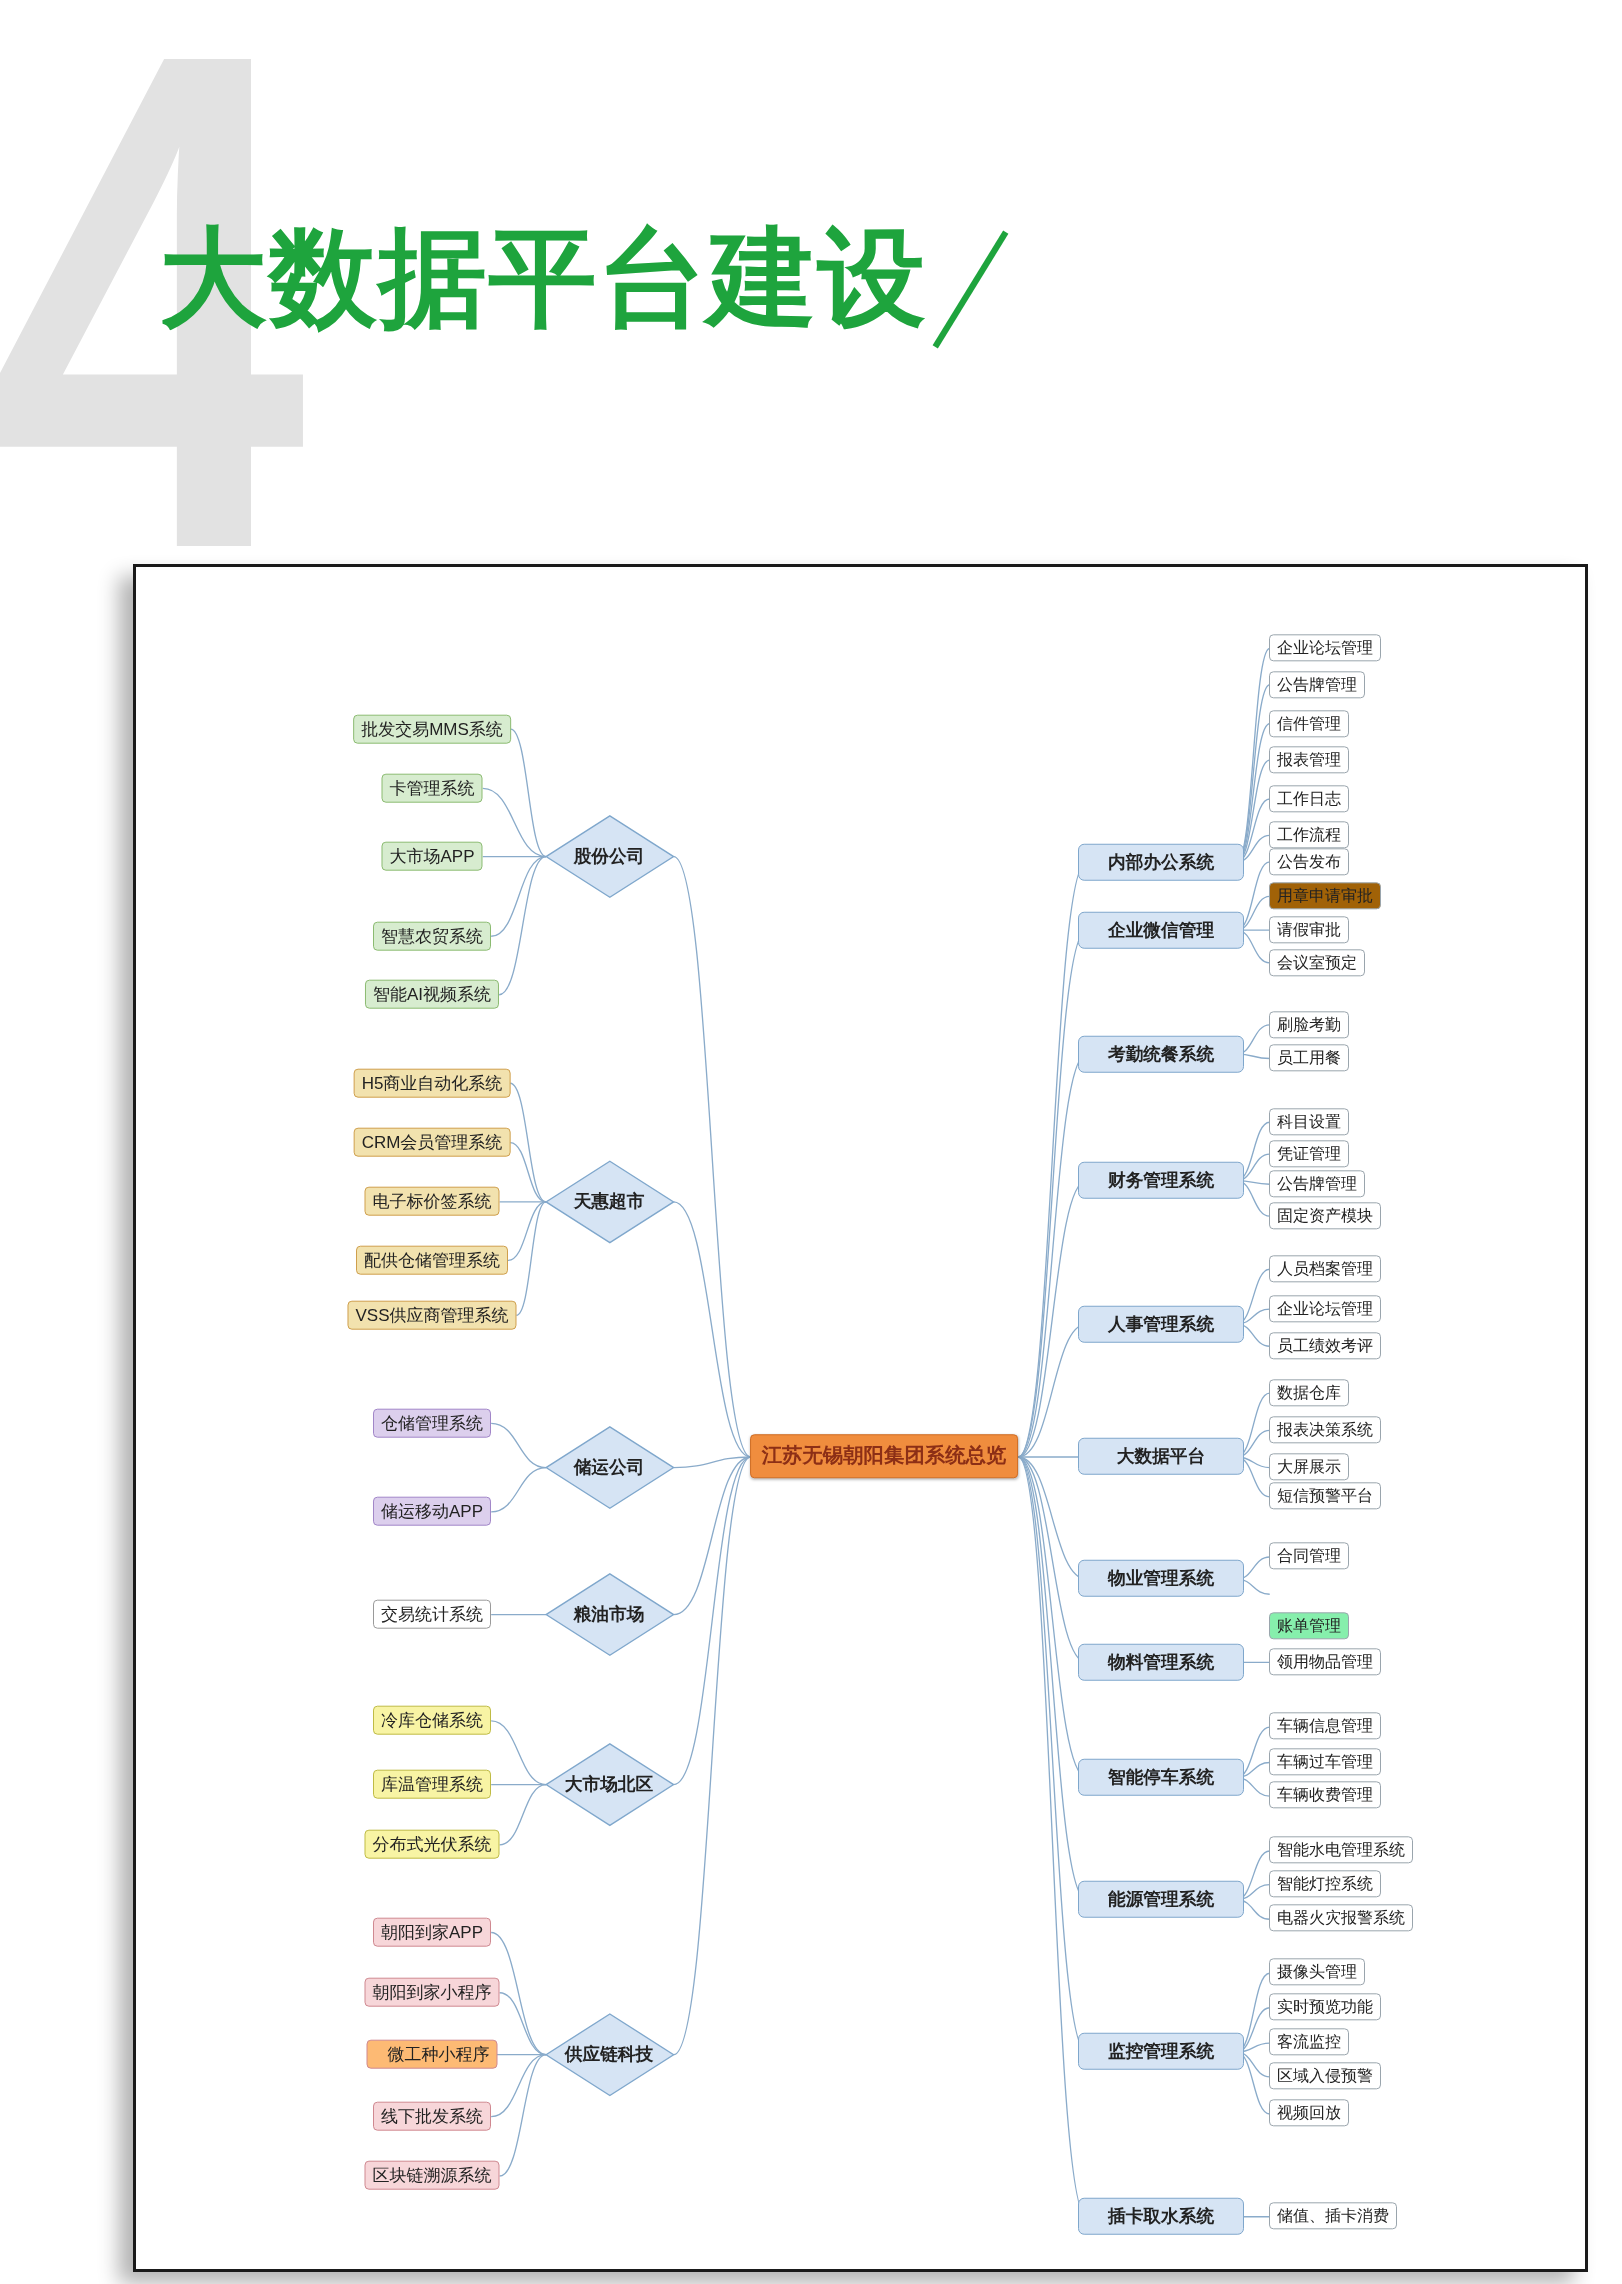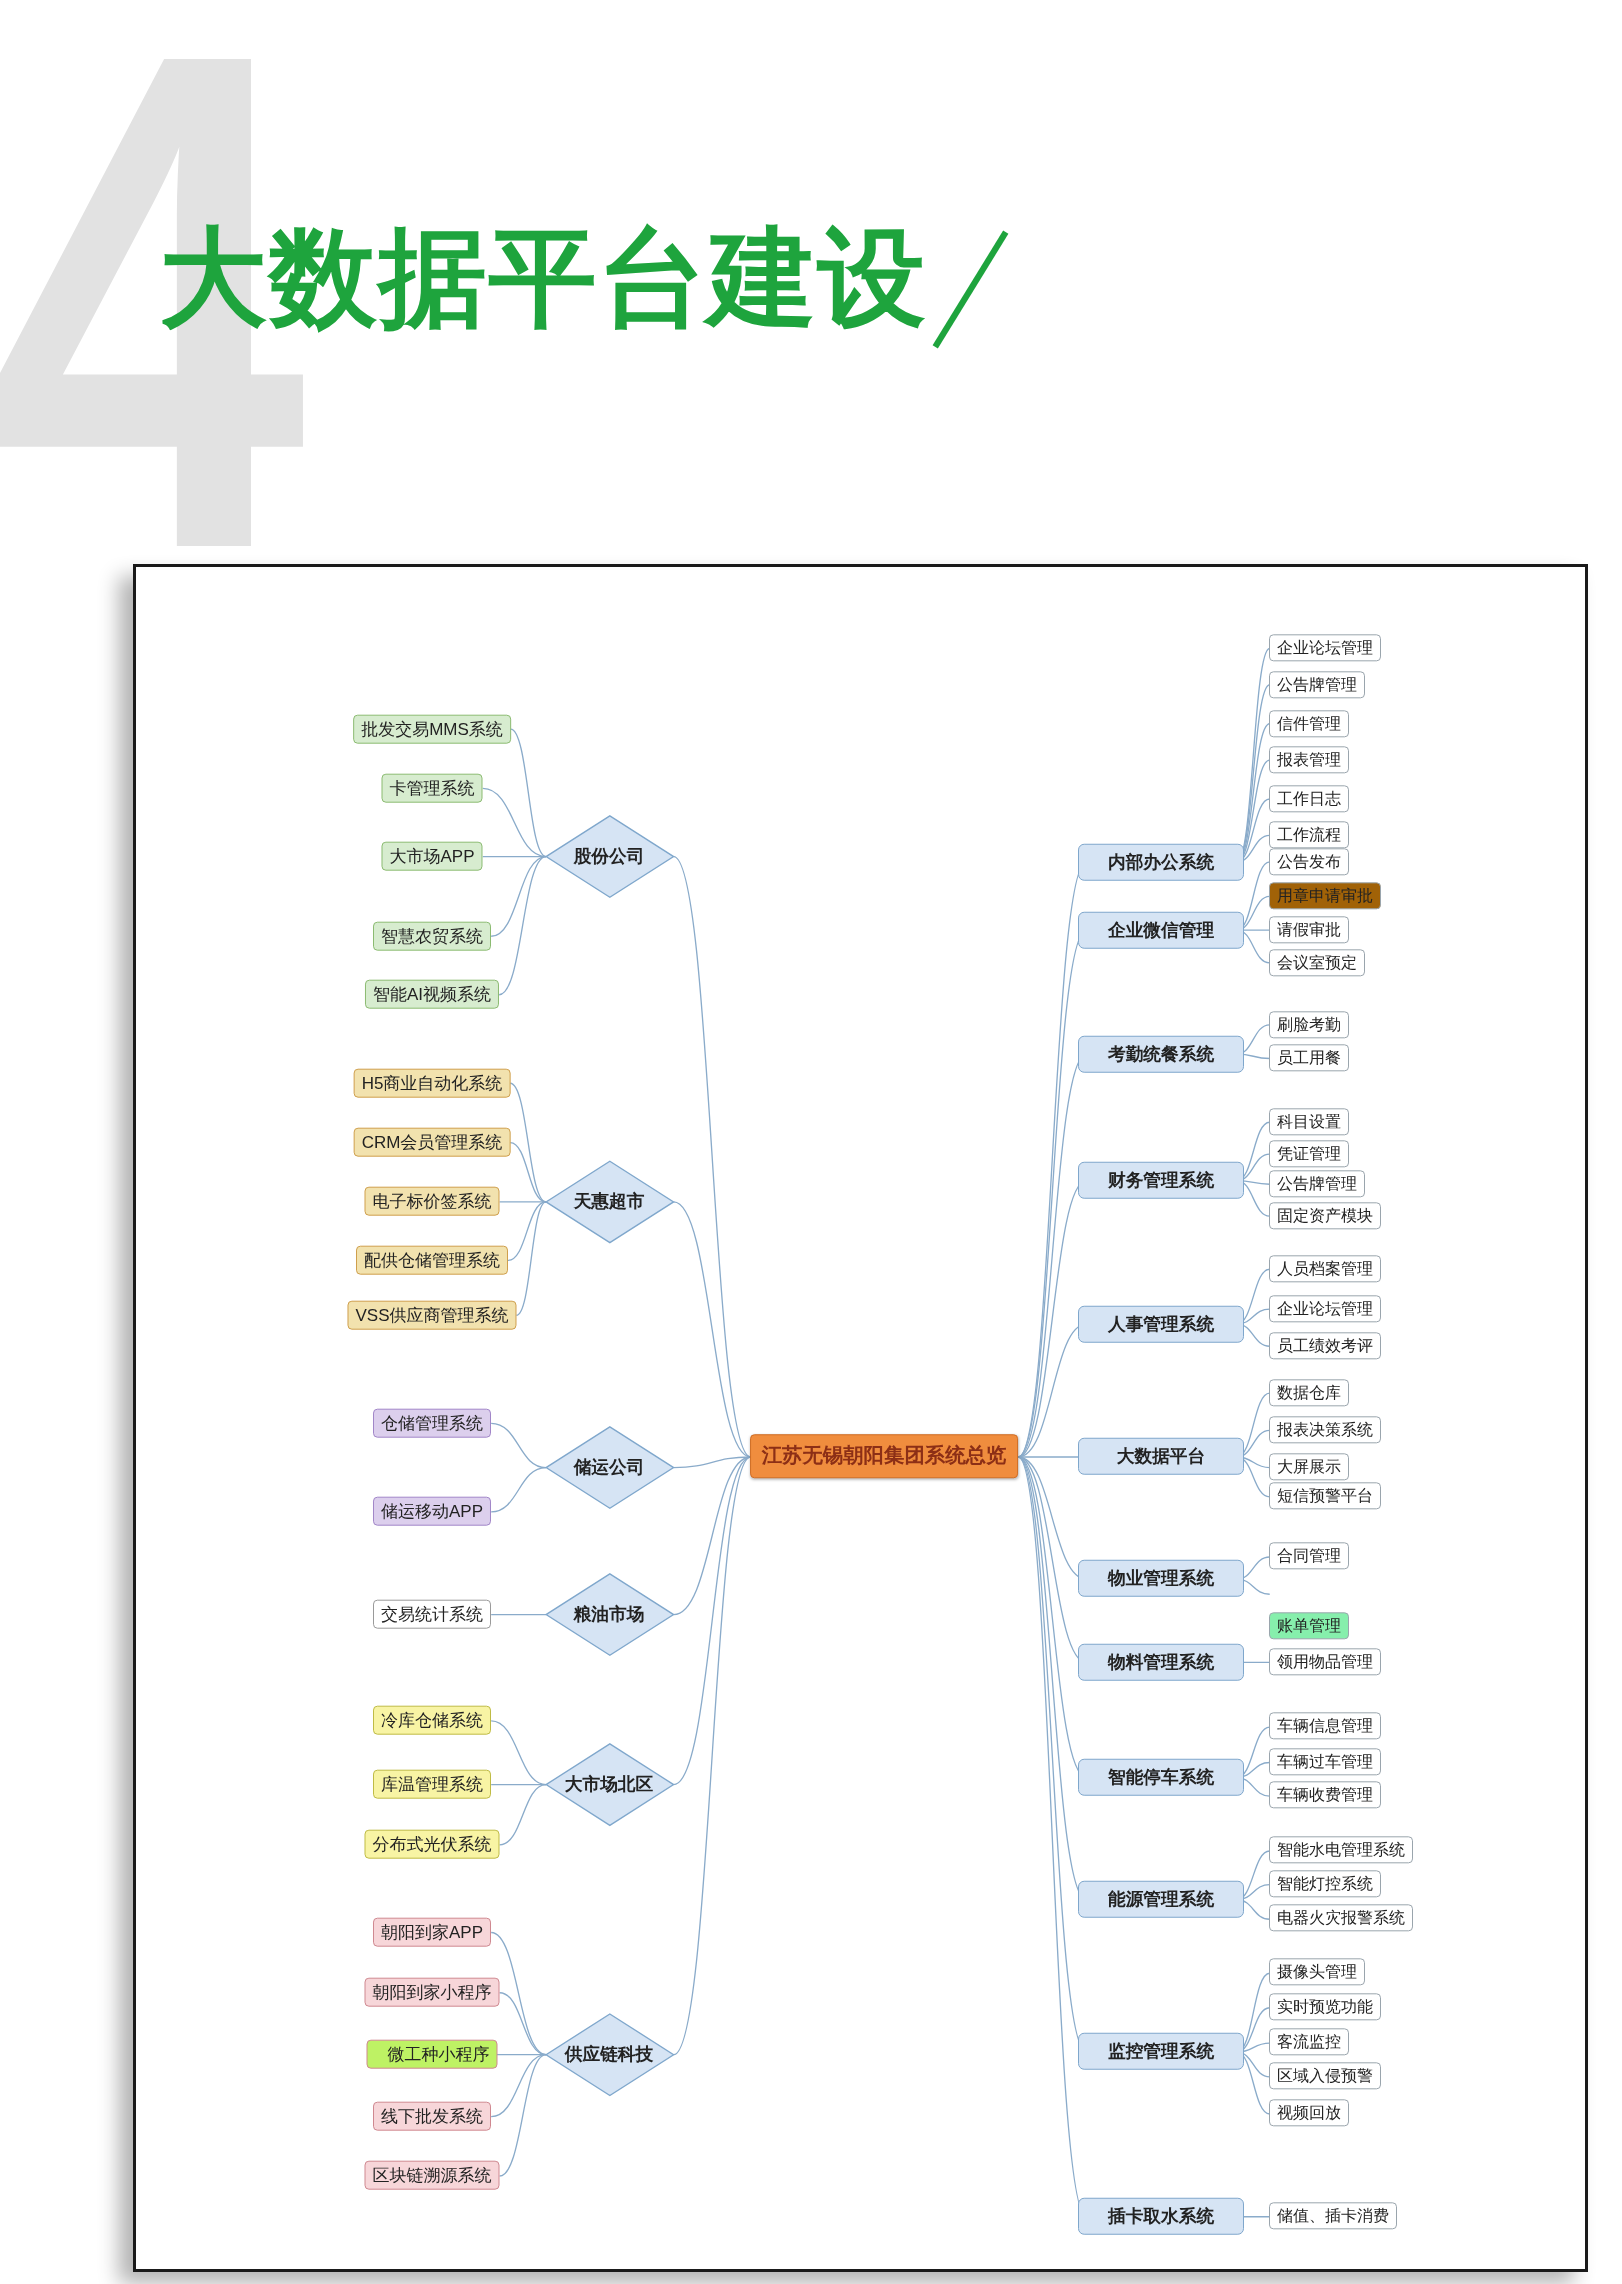--- a/index.html
+++ b/index.html
@@ -202,21 +202,21 @@
           <div class="node leaf-left" style="background: rgb(220, 207, 237); border-color: rgb(161, 134, 200); left: 296px; top: 944px;">储运移动APP</div>
           <div class="node diamond-label" style="left: 473px; top: 1047px;">粮油市场</div>
           <div class="node leaf-left" style="background: rgb(255, 255, 255); border-color: rgb(154, 154, 154); left: 296px; top: 1047px;">交易统计系统</div>
           <div class="node diamond-label" style="left: 473px; top: 1217px;">大市场北区</div>
           <div class="node leaf-left" style="background: rgb(248, 244, 164); border-color: rgb(191, 187, 69); left: 296px; top: 1153px;">冷库仓储系统</div>
           <div class="node leaf-left" style="background: rgb(248, 244, 164); border-color: rgb(191, 187, 69); left: 296px; top: 1217px;">库温管理系统</div>
           <div class="node leaf-left" style="background: rgb(248, 244, 164); border-color: rgb(191, 187, 69); left: 296px; top: 1277px;">分布式光伏系统</div>
           <div class="node diamond-label" style="left: 473px; top: 1487px;">供应链科技</div>
           <div class="node leaf-left" style="background: rgb(247, 214, 217); border-color: rgb(207, 136, 144); left: 296px; top: 1365px;">朝阳到家APP</div>
           <div class="node leaf-left" style="background: rgb(247, 214, 217); border-color: rgb(207, 136, 144); left: 296px; top: 1425px;">朝阳到家小程序</div>
-          <div class="node leaf-left" style="background: #bef264; border-color: rgb(207, 136, 144); left: 296px; top: 1487px; padding-left: 20px;">微工种小程序</div>
+          <div class="node leaf-left" style="background: #fdba74; border-color: rgb(207, 136, 144); left: 296px; top: 1487px; padding-left: 20px;">微工种小程序</div>
           <div class="node leaf-left" style="background: rgb(247, 214, 217); border-color: rgb(207, 136, 144); left: 296px; top: 1549px;">线下批发系统</div>
           <div class="node leaf-left" style="background: rgb(247, 214, 217); border-color: rgb(207, 136, 144); left: 296px; top: 1608px;">区块链溯源系统</div>
           <div class="node branch-right" style="background: rgb(214, 228, 244); border-color: rgb(127, 167, 204); left: 1025px; top: 295px;">内部办公系统</div>
           <div class="node leaf-right" style="background: rgb(255, 255, 255); border-color: rgb(154, 165, 173); left: 1133px; top: 81px;">企业论坛管理</div>
           <div class="node leaf-right" style="background: rgb(255, 255, 255); border-color: rgb(154, 165, 173); left: 1133px; top: 118px;">公告牌管理</div>
           <div class="node leaf-right" style="background: rgb(255, 255, 255); border-color: rgb(154, 165, 173); left: 1133px; top: 157px;">信件管理</div>
           <div class="node leaf-right" style="background: rgb(255, 255, 255); border-color: rgb(154, 165, 173); left: 1133px; top: 193px;">报表管理</div>
           <div class="node leaf-right" style="background: rgb(255, 255, 255); border-color: rgb(154, 165, 173); left: 1133px; top: 232px;">工作日志</div>
           <div class="node leaf-right" style="background: rgb(255, 255, 255); border-color: rgb(154, 165, 173); left: 1133px; top: 268px;">工作流程</div>
           <div class="node branch-right" style="background: rgb(214, 228, 244); border-color: rgb(127, 167, 204); left: 1025px; top: 363px;">企业微信管理</div>

